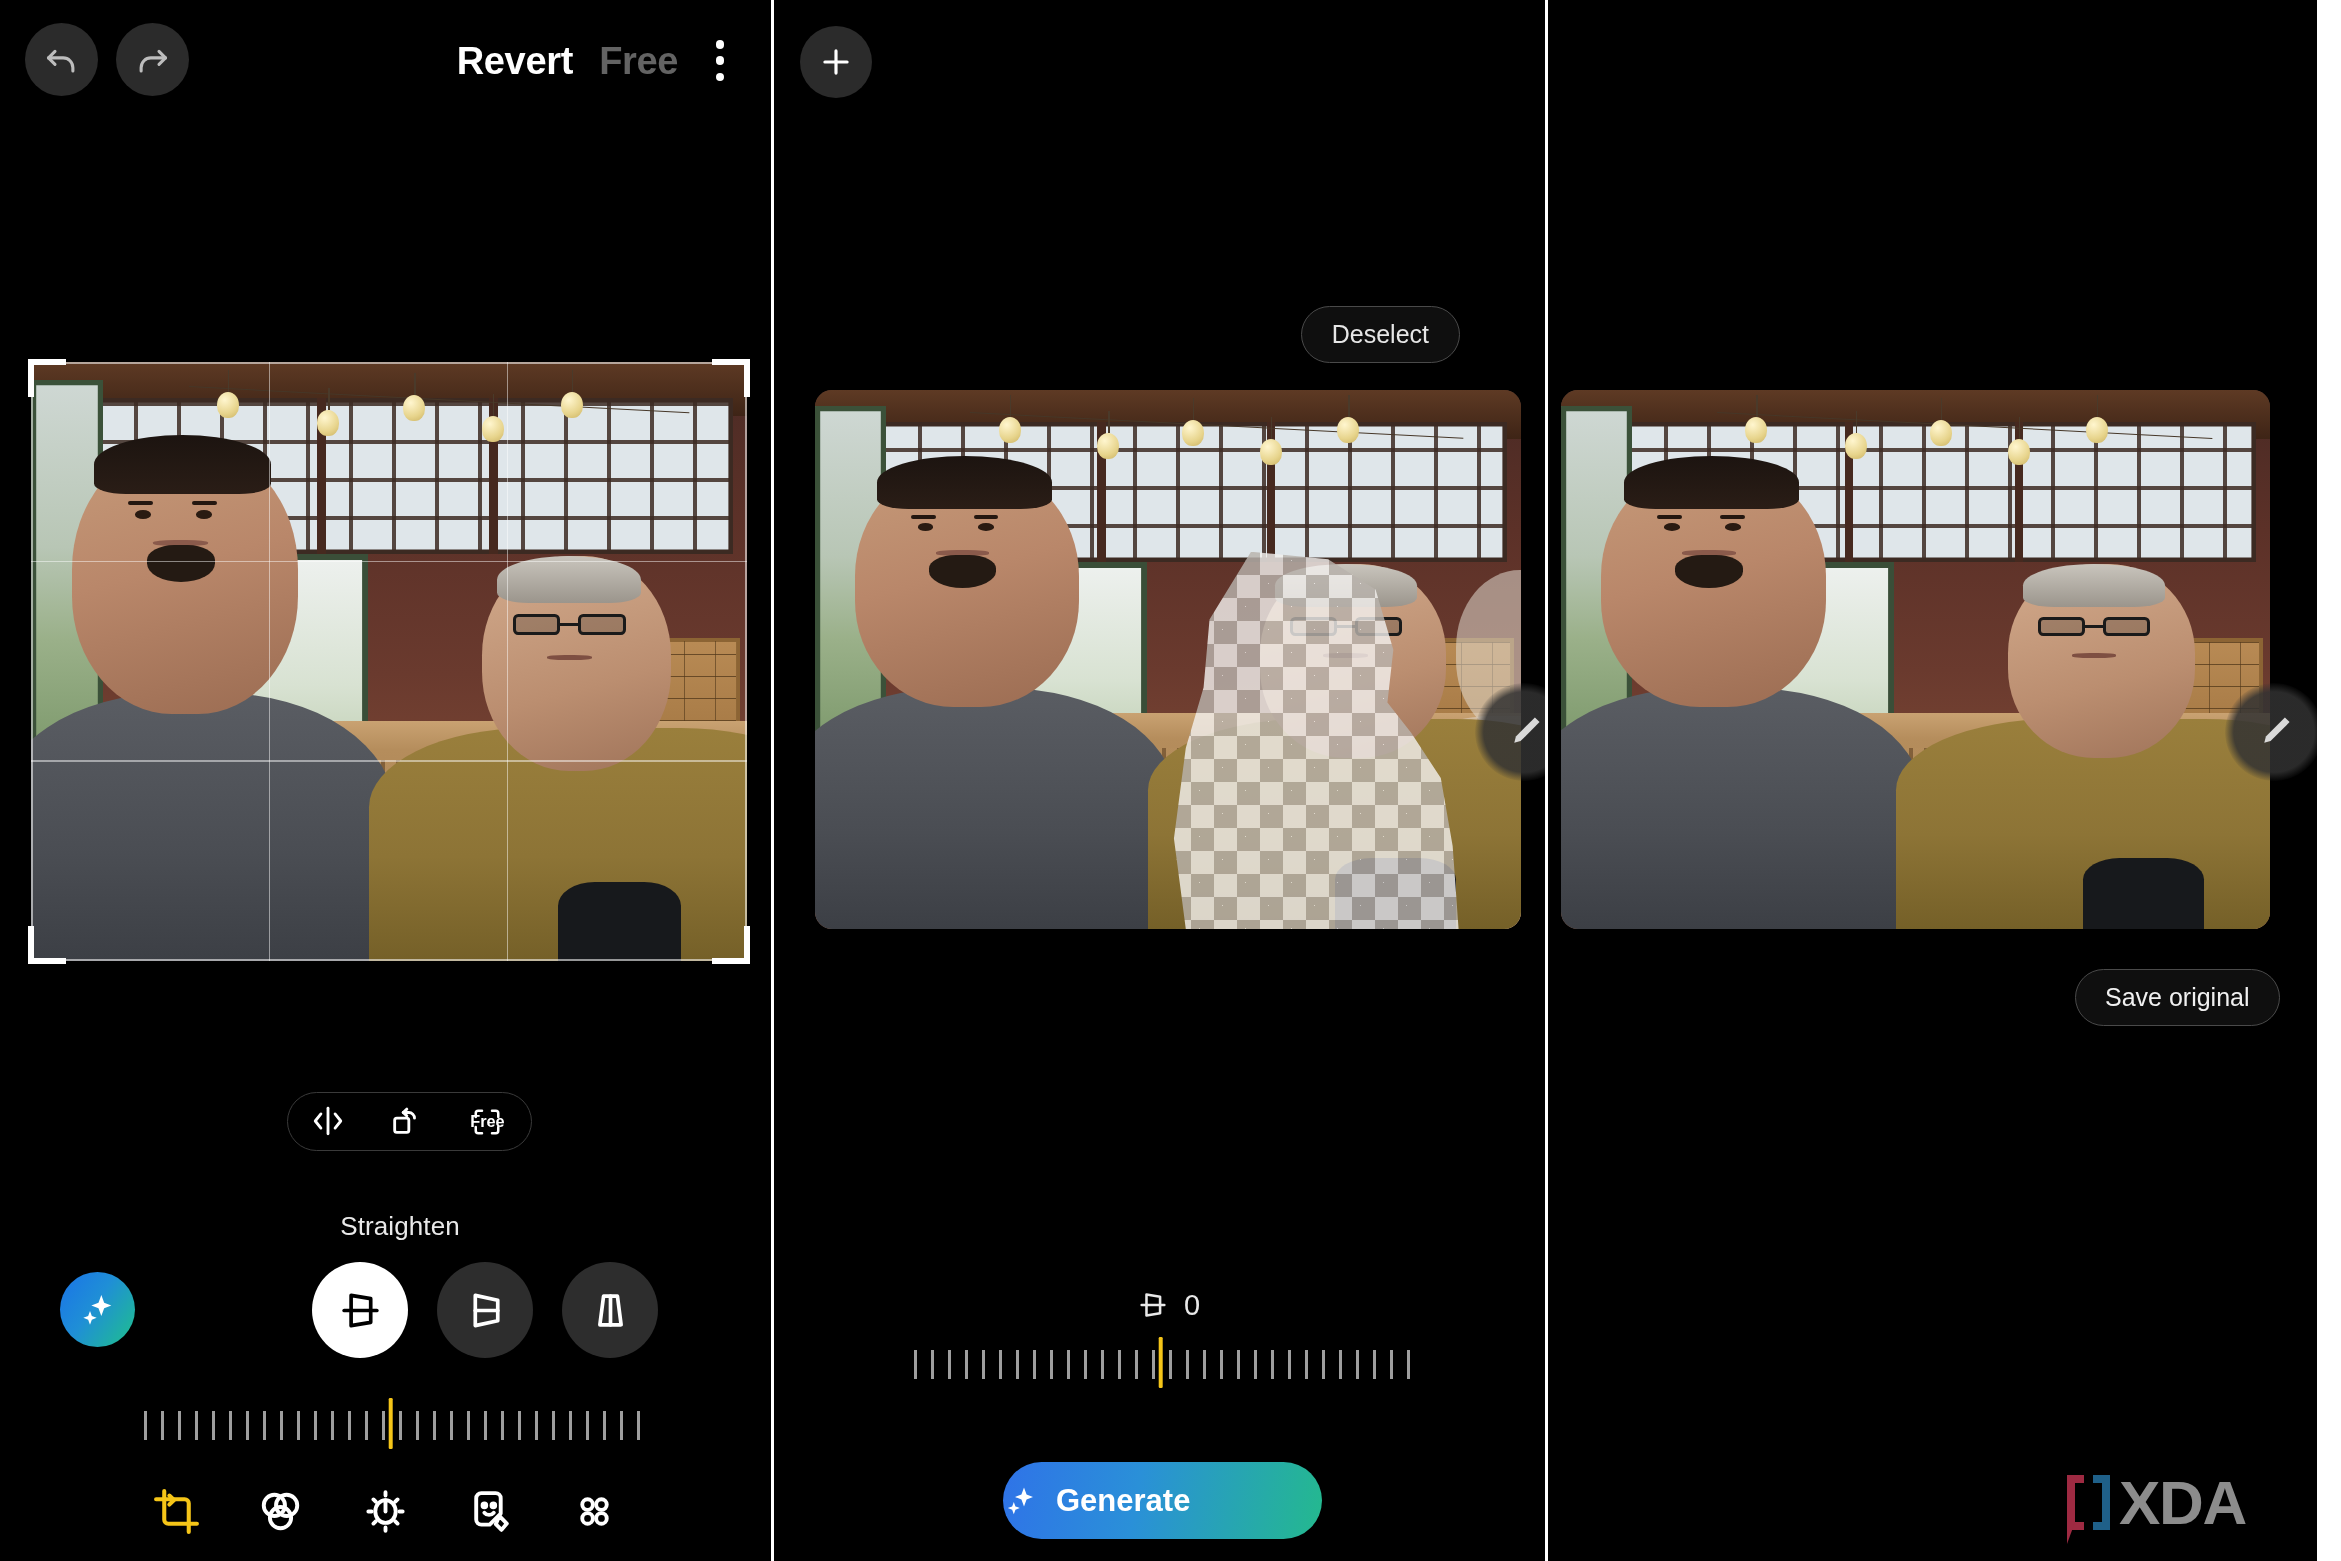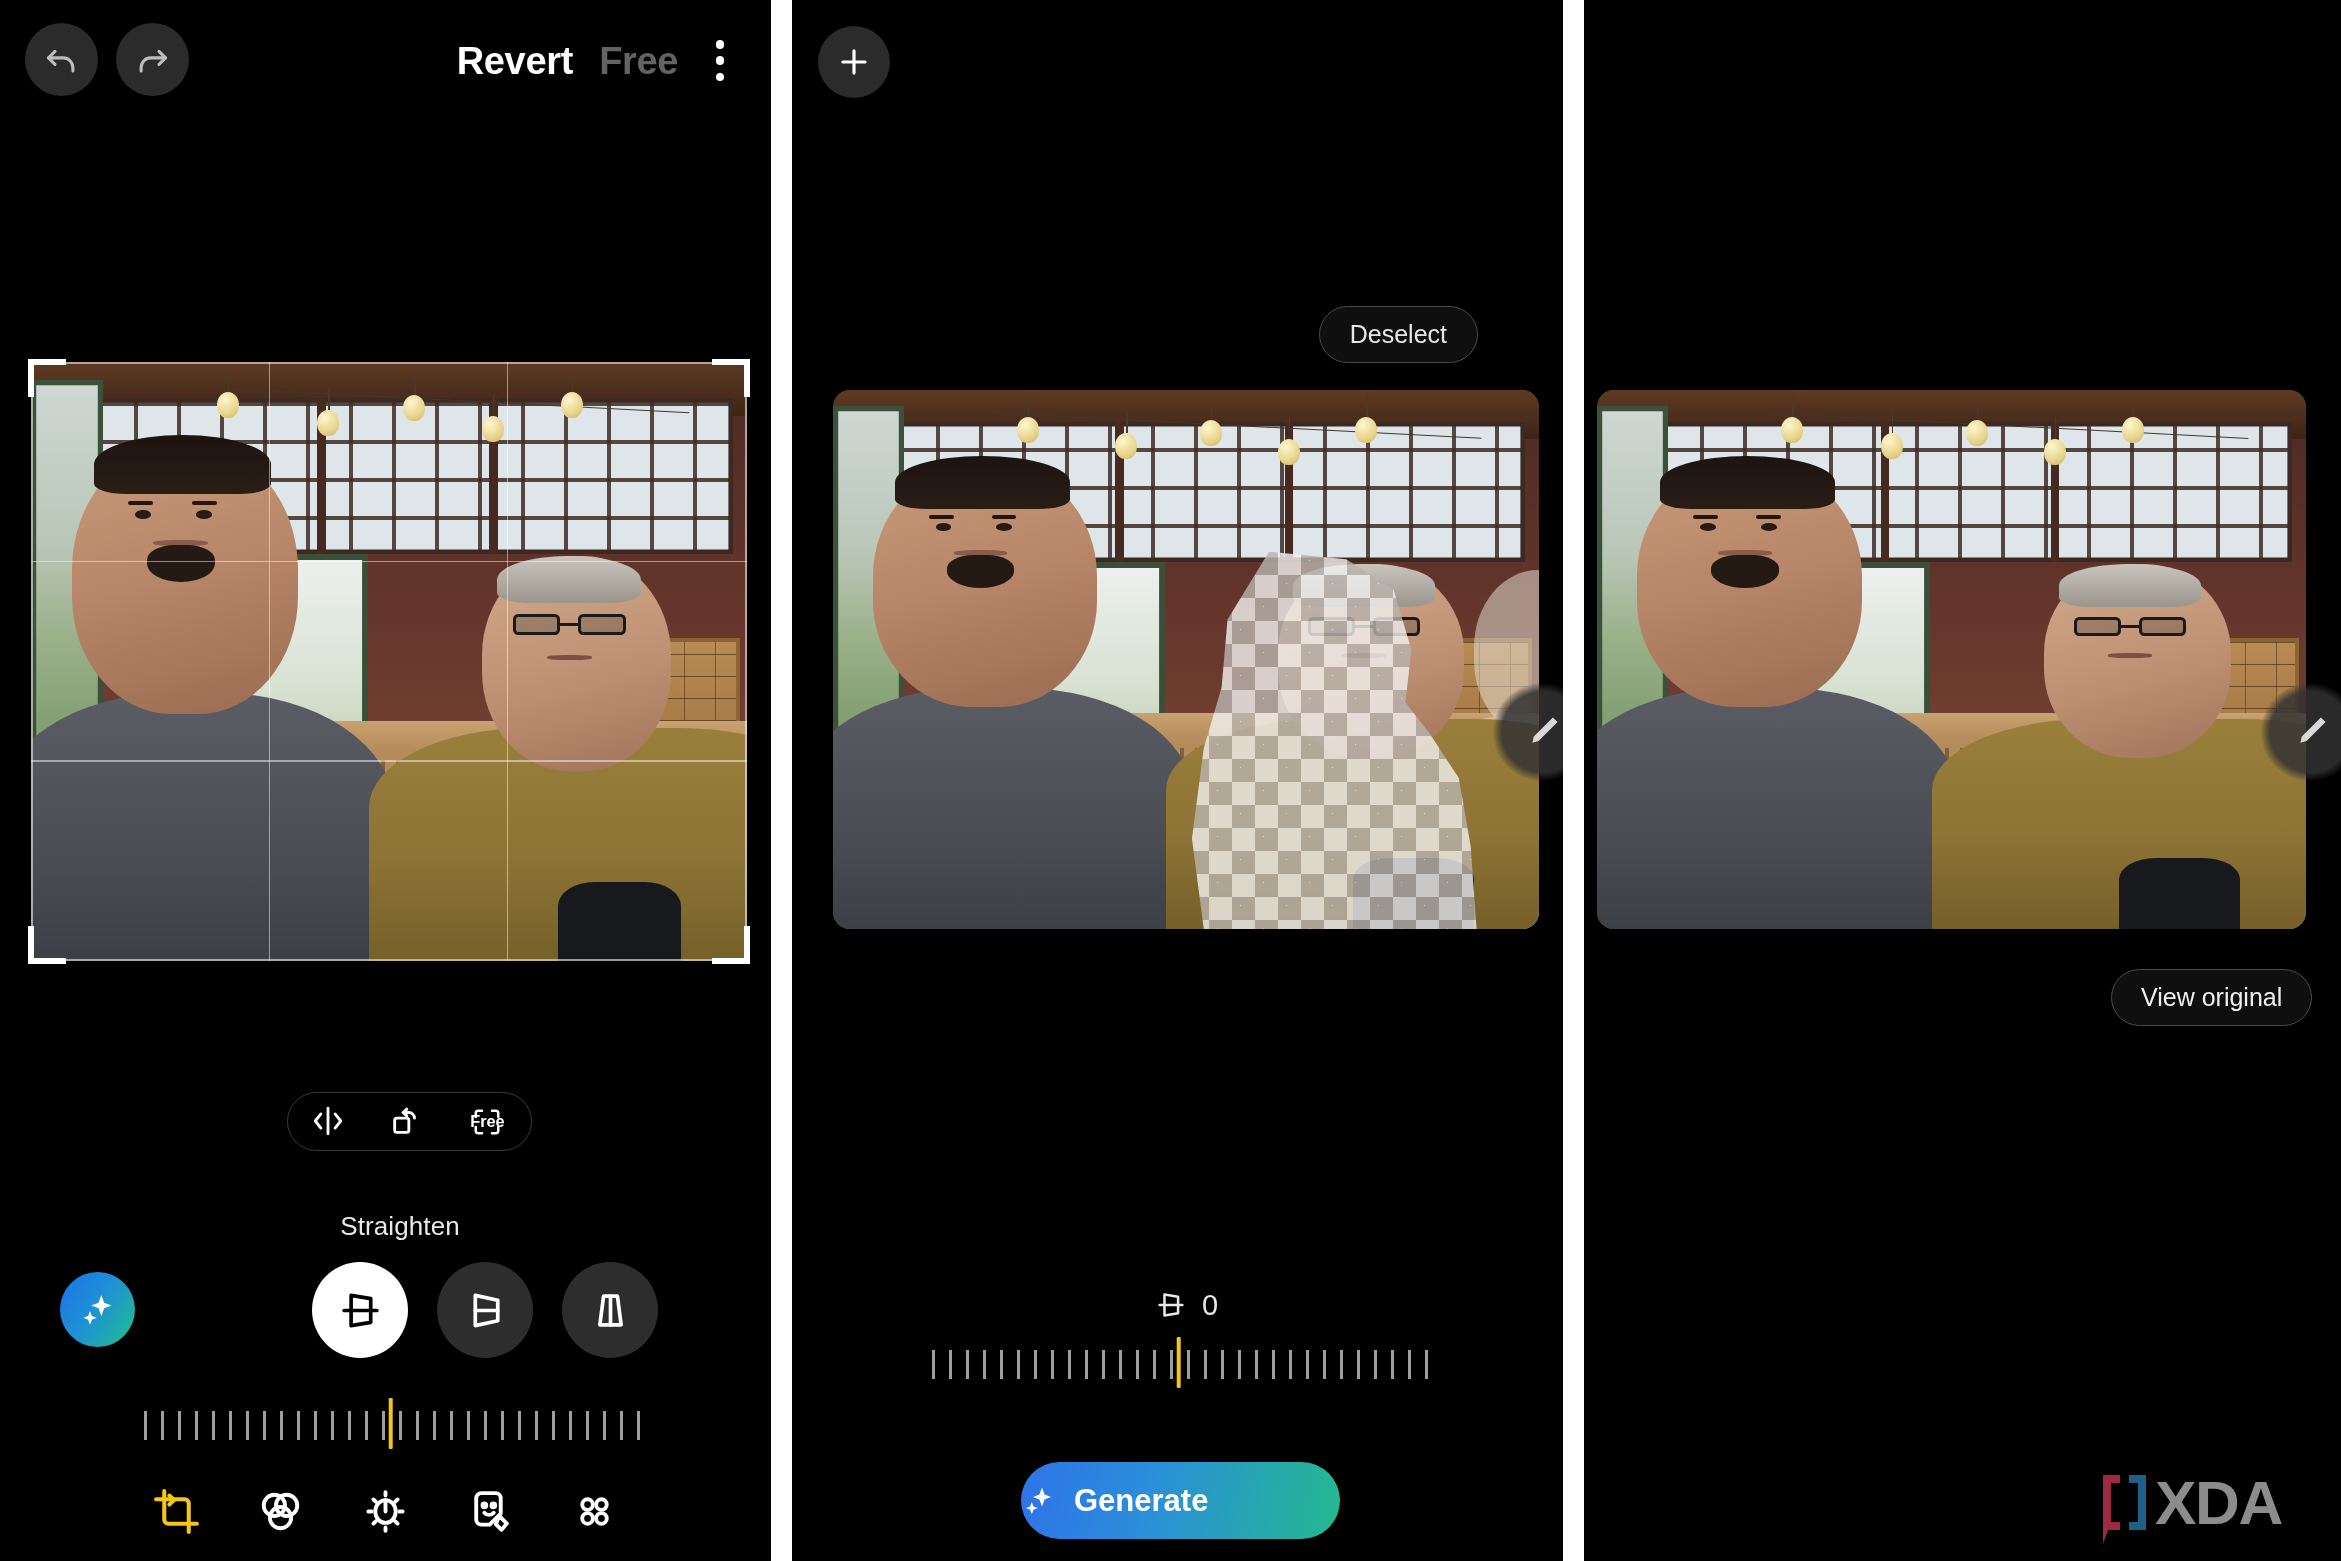--- a/index.html
+++ b/index.html
@@ -7,21 +7,21 @@
     width: 2342px; height: 1561px;
     background: #ffffff;
     font-family: "Liberation Sans", sans-serif;
     overflow: hidden;
   }
 
   .screens {
     display: flex;
     width: 1902px; height: 1561px;
     background: #ffffff;
-    gap: 21px;
+    gap: 3px;
     padding: 0 0 0 0;
   }
 
   .panel {
     position: relative;
     background: #000000;
     height: 1561px;
     overflow: hidden;
     flex: 0 0 auto;
   }
@@ -718,21 +718,21 @@
       </div>
     </div>
 
     <div class="edge-pencil" style="left:677px; top:683px;">
       <svg viewBox="0 0 24 24" fill="#d9d9d9">
         <path d="M17.8 3.6 l2.6 2.6 -10.6 10.6 -3.5 .9 .9-3.5z"></path>
       </svg>
     </div>
 
     <div class="view-orig" style="left:527px; top:969px;">
-      <span>View original</span>
+      <span>Save original</span>
     </div>
 
 
     <div class="xda" style="left:519px; top:1475px;">
       <span class="br red"></span>
       <span class="br blue"></span>
       <span class="word">XDA</span>
     </div>
   </section>
 

